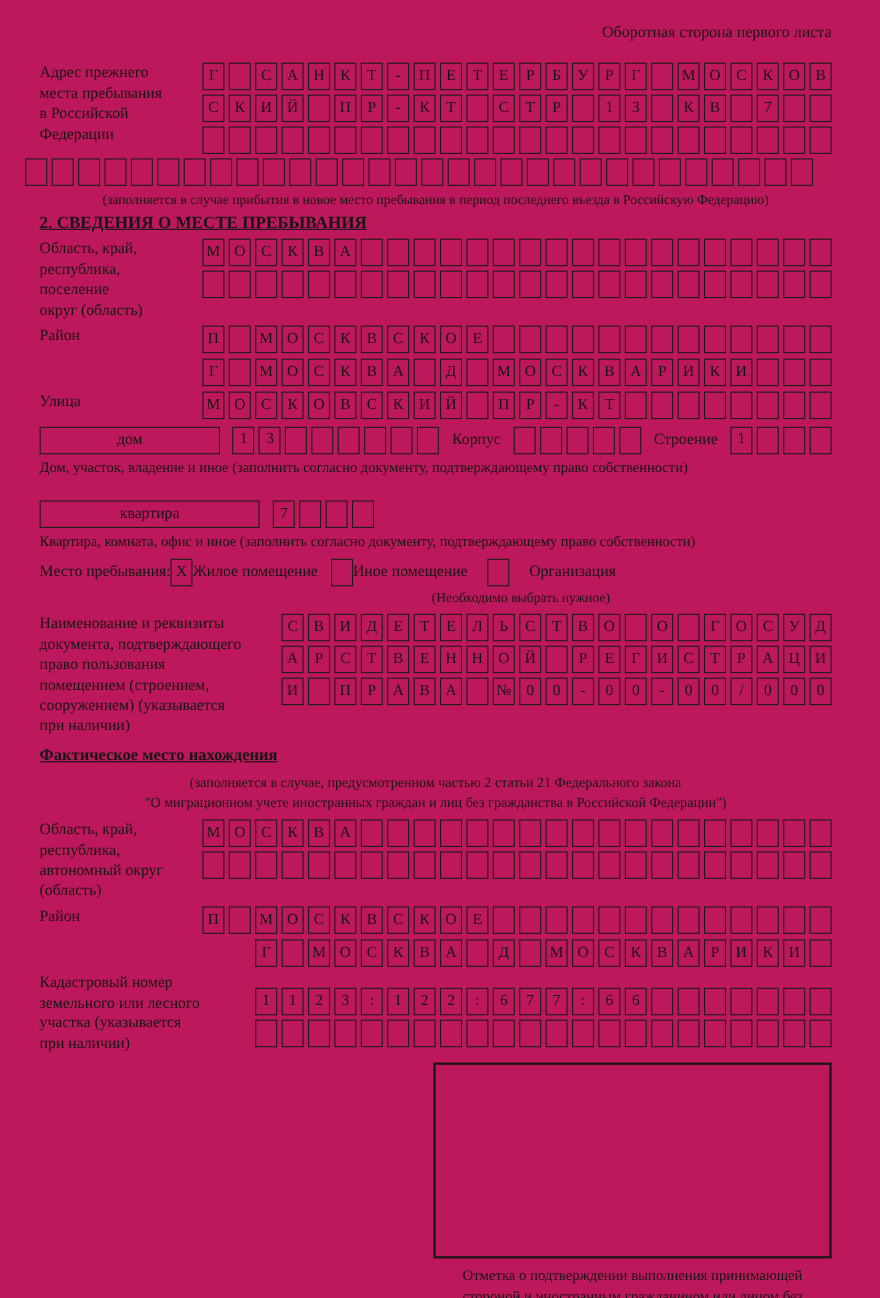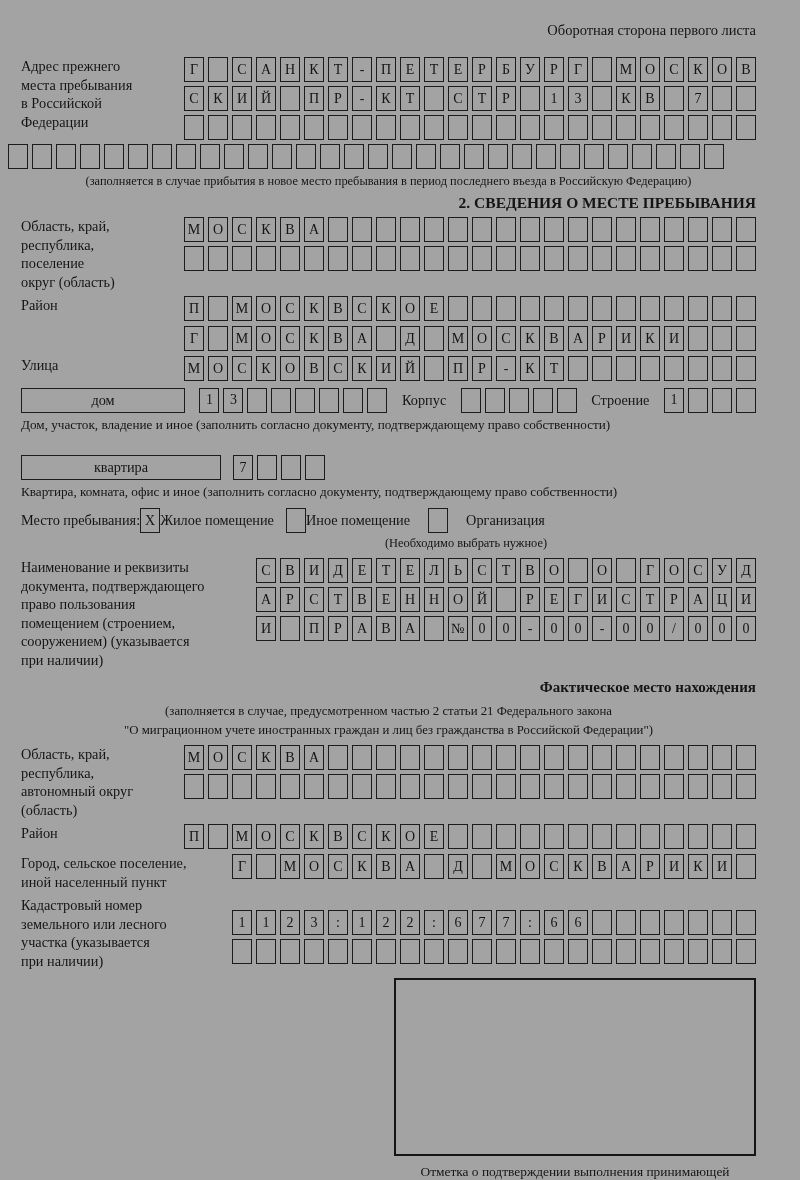--- a/index.html
+++ b/index.html
@@ -1,34 +1,34 @@
 <!DOCTYPE html>
 <html><head>
 <meta charset="utf-8">
 <style>
   html,body{margin:0;padding:0;background:#ffffff;}
   .page{
     width:800px;height:1180px;box-sizing:border-box;
-    padding:22px 44px 0 21px;
+    padding:22px 44px 0 36px;
     font-family:"Liberation Serif","DejaVu Serif",serif;
-    color:#151515;overflow:hidden;position:relative;background:#a3a3a3;
+    color:#151515;overflow:hidden;position:relative;background:#be185d;
   }
   .hdr-right{text-align:right;font-size:14.5px;}
   .row{display:flex;gap:4px;}
   .cell{
     width:18px;height:23px;border:1.6px solid #1c1c1c;flex:none;
     display:flex;align-items:center;justify-content:center;
     font-size:14px;line-height:1;
   }
   .field{display:flex;justify-content:space-between;align-items:flex-start;margin-top:5px;}
   .label{font-size:14.3px;line-height:18.5px;flex:none;}
   .rows{display:flex;flex-direction:column;gap:4px;align-items:flex-end;margin-left:auto;}
   .note-center{font-size:12.4px;text-align:center;margin-top:5px;}
   .note-left{font-size:13.2px;margin-top:4px;}
-  .sec-title{font-size:15.5px;font-weight:bold;text-align:right;margin-top:5px;}
+  .sec-title{font-size:15.5px;font-weight:bold;text-align:left;margin-top:5px;text-decoration:underline;}
   .wide-box{border:1.6px solid #1c1c1c;height:23px;display:flex;align-items:center;justify-content:center;font-size:14.3px;flex:none;}
   .inline-label{font-size:14.3px;line-height:26px;white-space:nowrap;}
   .dom-row{display:flex;justify-content:space-between;align-items:center;margin-top:6px;}
   .kv-row{display:flex;align-items:center;gap:12px;margin-top:22px;}
   .mesto-row{display:flex;align-items:center;margin-top:8px;}
   .mesto-label{font-size:14.3px;white-space:nowrap;}
   .fact-note{font-size:12.8px;text-align:center;line-height:19px;}
   .stamp-wrap{width:362px;margin-left:auto;margin-right:0;margin-top:8px;}
   .stamp-box{height:178px;border:2px solid #151515;box-sizing:border-box;}
   .stamp-caption{font-size:13.4px;text-align:center;line-height:18.5px;margin-top:7px;}
@@ -549,24 +549,20 @@
           <div class="cell"></div>
           <div class="cell"></div>
           <div class="cell"></div>
           <div class="cell"></div>
           <div class="cell"></div>
         </div>
     </div>
   </div>
 
   <div class="field">
-    <div class="label">
-      <div>Город, сельское поселение,</div>
-      <div>иной населенный пункт</div>
-    </div>
     <div class="rows">
       <div class="row">
           <div class="cell">Г</div>
           <div class="cell"></div>
           <div class="cell">М</div>
           <div class="cell">О</div>
           <div class="cell">С</div>
           <div class="cell">К</div>
           <div class="cell">В</div>
           <div class="cell">А</div>

